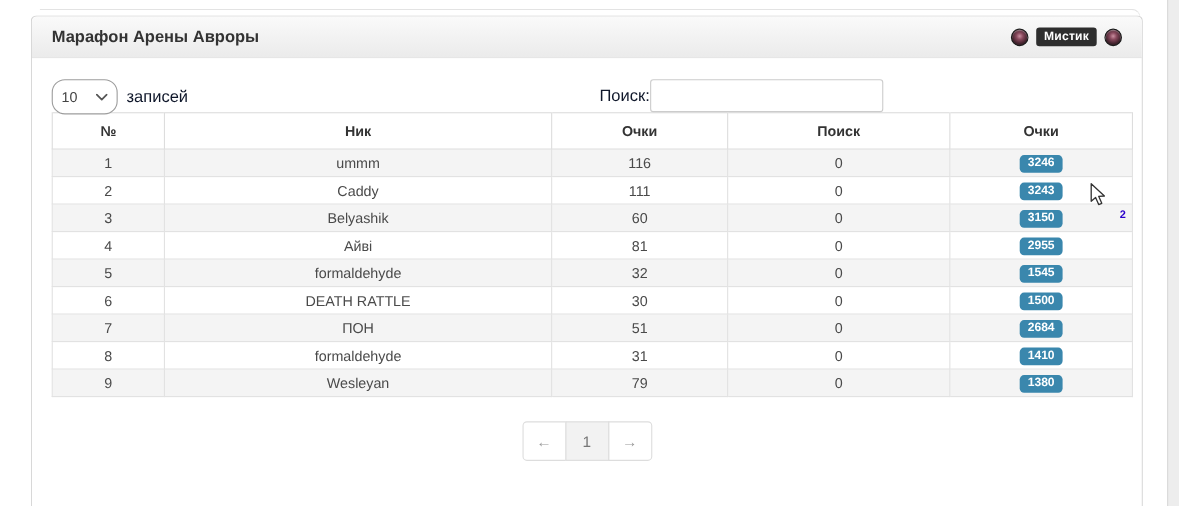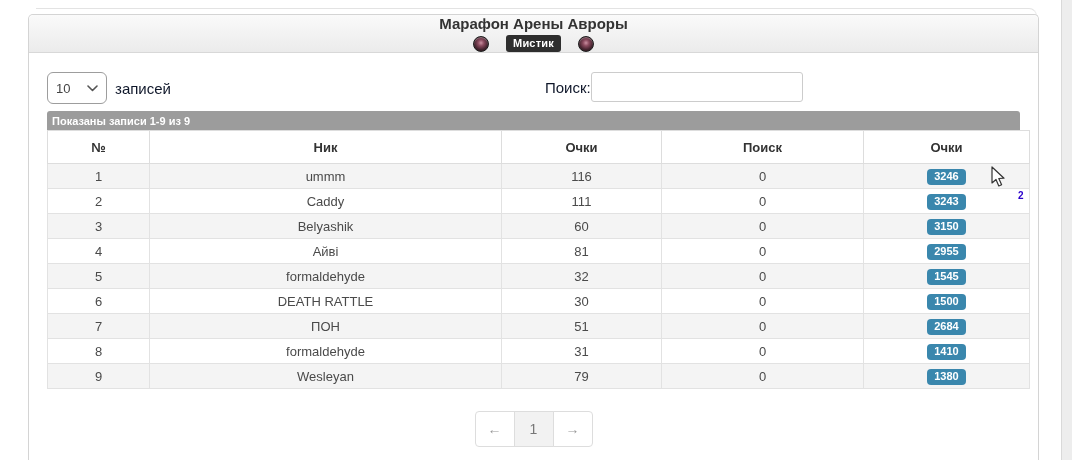--- a/index.html
+++ b/index.html
@@ -16,35 +16,35 @@
   .right-strip { position:absolute; left:1061px; top:0; width:11px; height:460px;
                  background:#ededed; border-left:1px solid #d9d9d9; }
 
   
   .panel { position:absolute; left:28px; top:14px; width:1011px; min-height:446px;
            background:#fff; border:1px solid #d4d4d4; border-bottom:none;
            border-radius:5px 5px 0 0; }
   .panel-header { height:38px; background:linear-gradient(#fafafa,#ebebeb);
                   border-bottom:1px solid #d8d8d8; border-radius:5px 5px 0 0;
                   display:flex; align-items:center; justify-content:space-between;
-                  padding:0 18px;flex-direction:column; }
+                  padding:0 18px; }
   .panel-title { font-size:15px; font-weight:bold; color:#333; }
-  .header-right { display:flex; align-items:center; gap:17px; }
+  .header-right { display:flex; align-items:center; gap:7px; }
   .orb { width:16px; height:16px; border-radius:50%;
          background:radial-gradient(circle at 50% 42%, #c98fa0 0%, #8a4a5e 28%, #45242f 62%, #191919 100%);
          border:1px solid #1c1c1c; box-shadow:inset 0 1px 1px rgba(255,255,255,.35); }
   .mystic-badge { background:#2e2e2e; color:#fff; font-size:11px; font-weight:bold;
                   padding:2px 7px 3px; border-radius:3px; letter-spacing:.2px; }
 
   .panel-body { position:relative; padding:0 18px; }
 
   
   .controls { position:relative; margin-top:19px; height:30px; }
   .page-size { position:absolute; left:0; top:0; display:flex; align-items:center; gap:8px; }
-  .select-box { width:60px; height:32px; border:1px solid #9d9d9d; border-radius:6px;
+  .select-box { width:60px; height:32px; border:1px solid #9d9d9d; border-radius:12px;
                 background:#fff; display:flex; align-items:center;
                 justify-content:space-between; padding:0 8px; cursor:pointer; }
   .select-value { font-size:13px; color:#444; }
   .ctrl-label { font-size:15px; color:#0f172a; }
   .search { position:absolute; left:498px; top:0; display:flex; align-items:center; }
   .search input { width:212px; height:30px; border:1px solid #ccc; border-radius:3px;
                   font-size:13px; color:#444; padding:0 8px; outline:none;
                   font-family:"Liberation Sans", sans-serif; }
 
   
@@ -106,23 +106,20 @@
             </svg>
         </div>
         <span class="ctrl-label">записей</span>
       </div>
       <div class="search">
         <span class="ctrl-label">Поиск:</span>
         <input type="text" value="" style="">
       </div>
     </div>
 
-    <div class="info-bar">
-      <span>Показаны записи 1-9 из 9</span>
-    </div>
 
     <table>
       <colgroup>
         <col class="c-num">
           <col class="c-nick">
           <col class="c-battles">
           <col class="c-wins">
           <col class="c-points">
       </colgroup>
       <thead>

